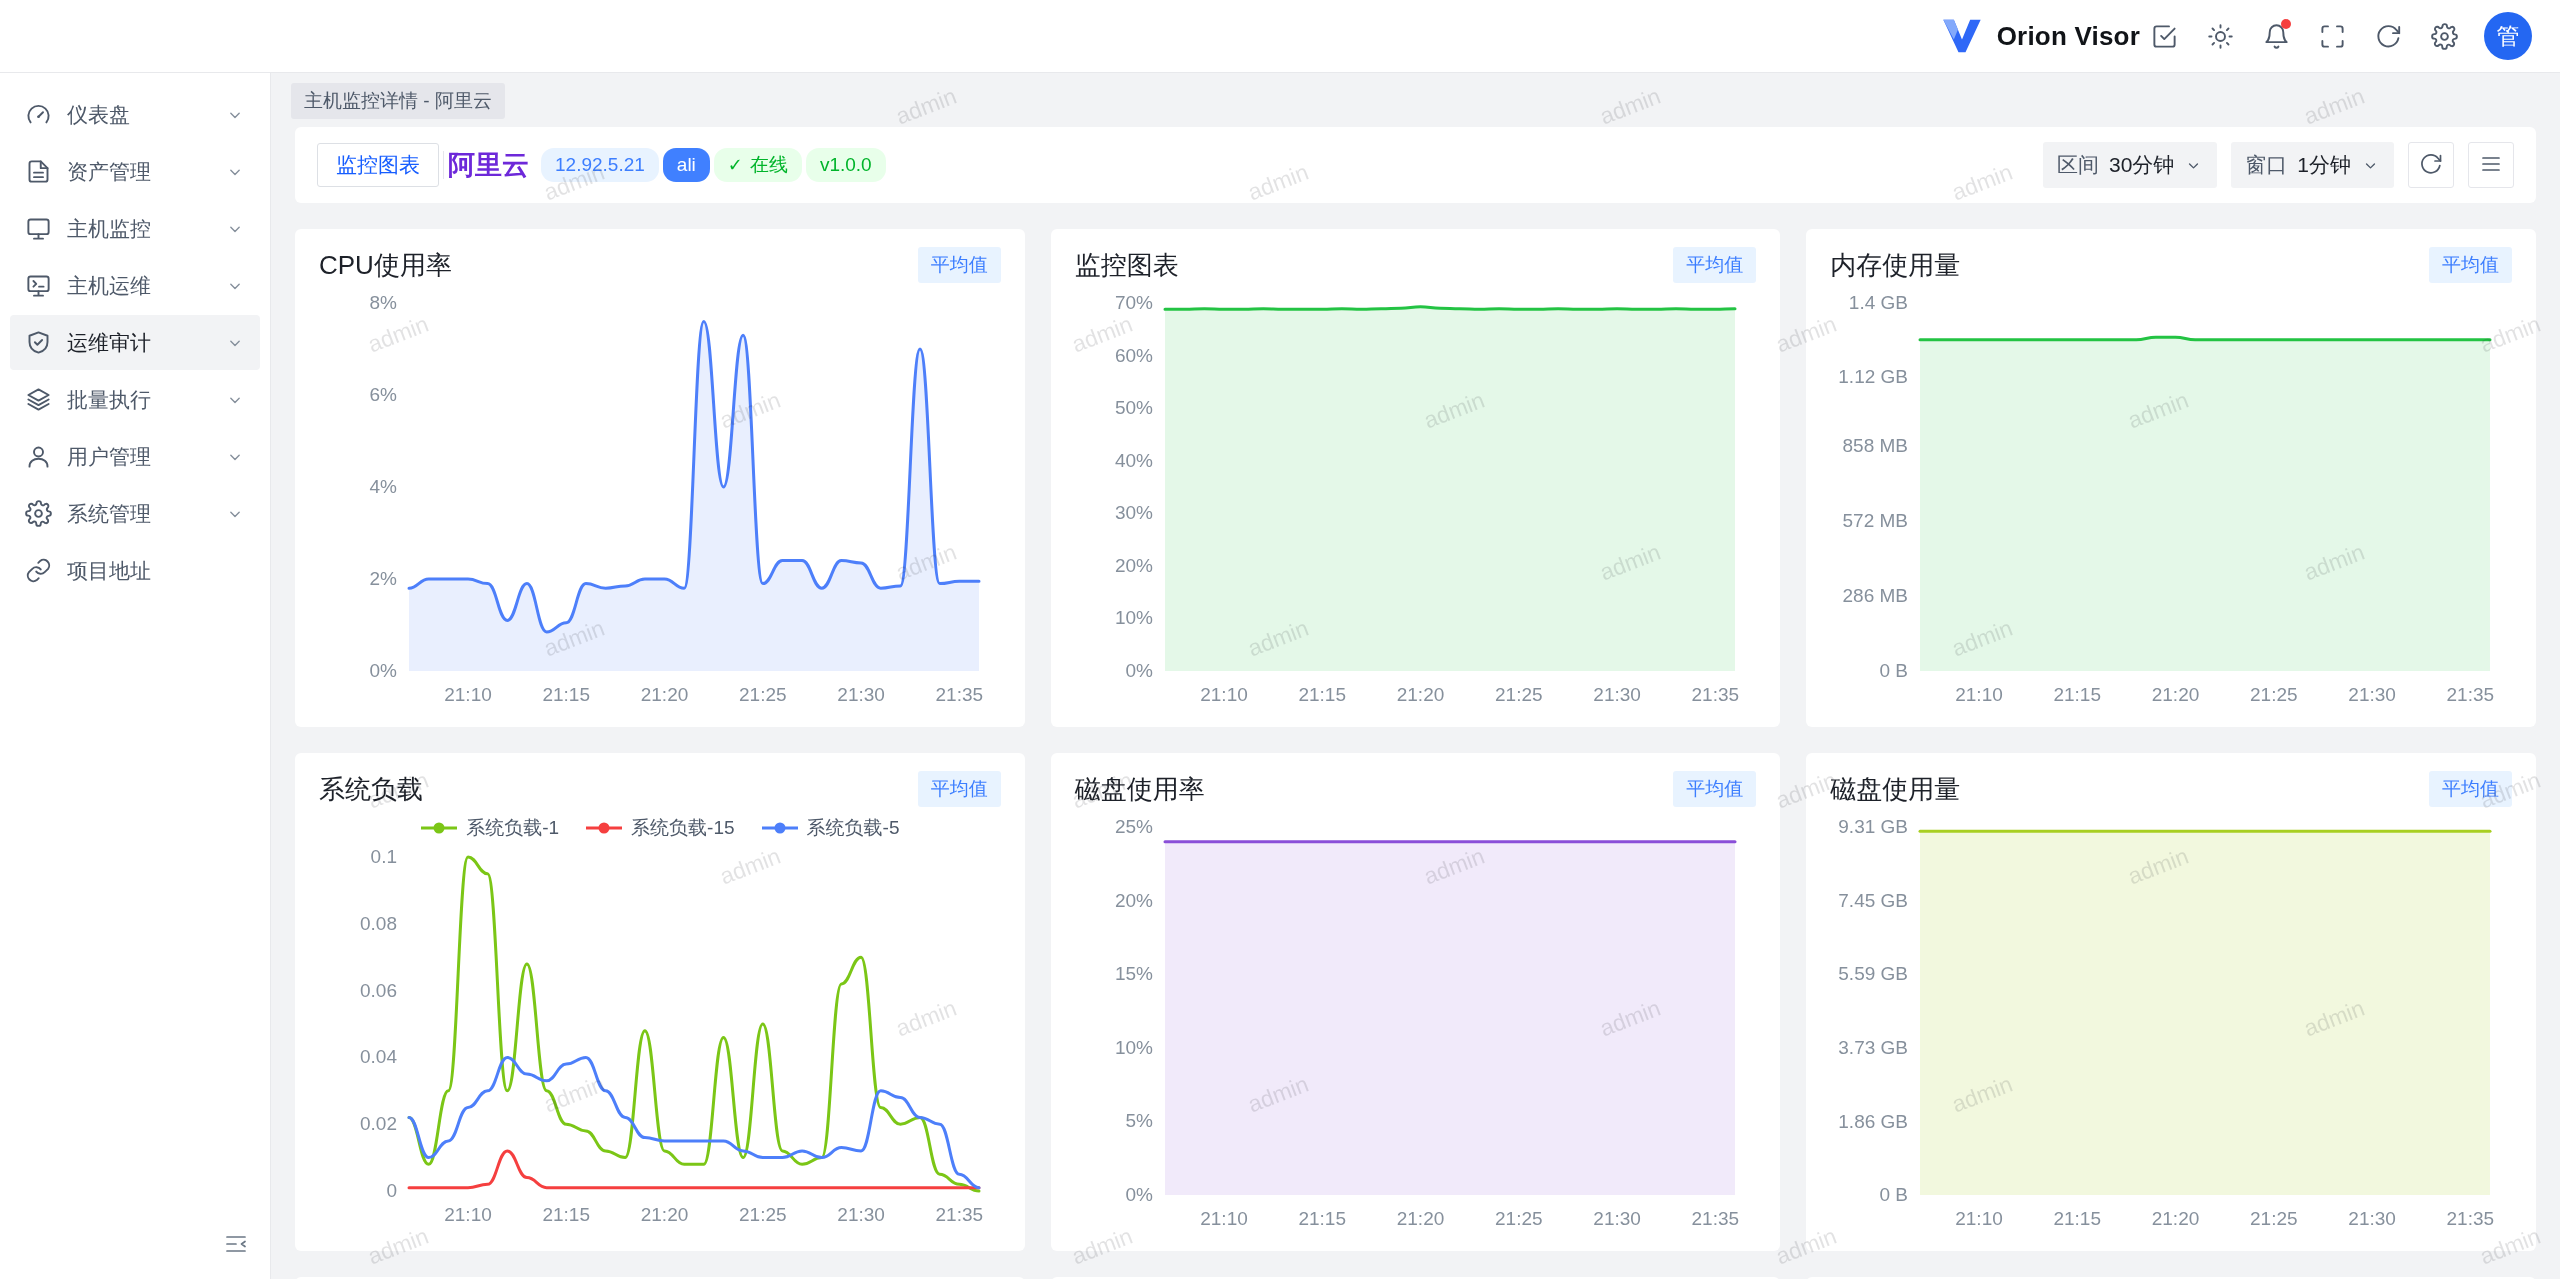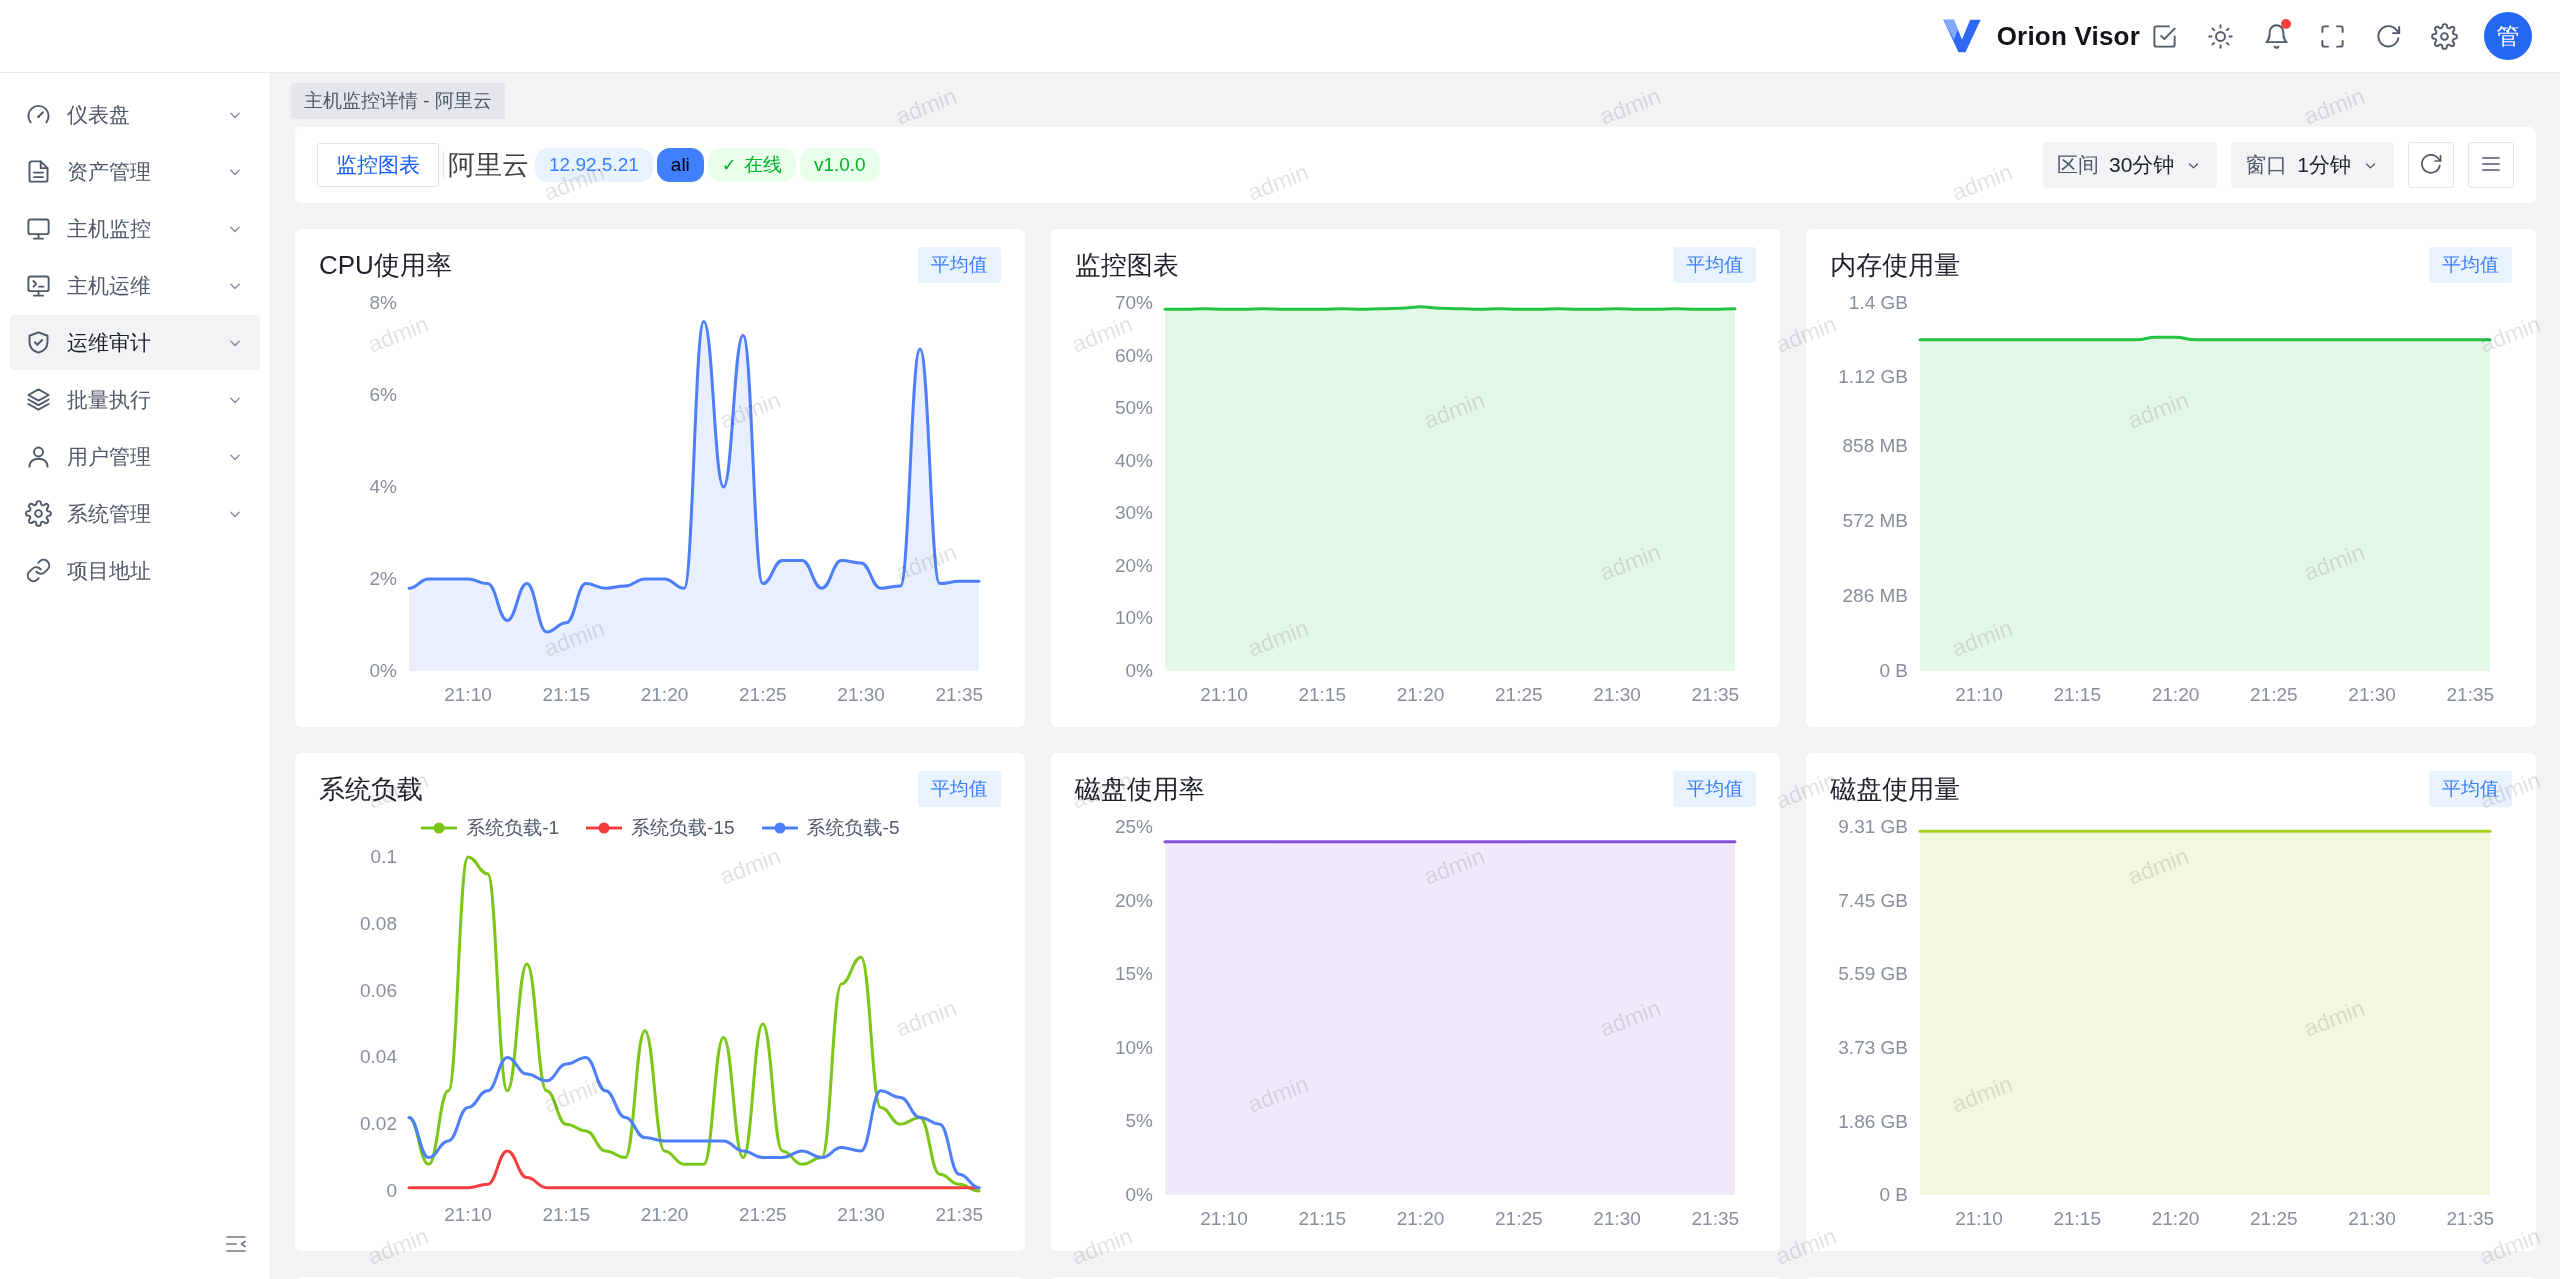--- a/index.html
+++ b/index.html
@@ -37,24 +37,24 @@
   .watermark-layer{position:absolute;inset:0;z-index:6;pointer-events:none;overflow:hidden}
   .wm{position:absolute;transform:rotate(-21deg);color:rgba(29,33,41,.13);font-size:23px;white-space:nowrap}
   .breadcrumb{padding:10px 0 0 20px}
   .crumb-tag{display:inline-block;background:#e5e6eb;color:#4e5969;font-size:19px;padding:5px 13px;border-radius:3px;cursor:pointer}
   
   .header-card{margin:8px 24px 0;background:#fff;border-radius:6px;height:76px;display:flex;align-items:center;
     padding:0 22px;gap:4px}
   .chart-toggle{border:1px solid #dde0e5;background:#fff;color:#165dff;font-size:21px;padding:0 18px;height:44px;
     border-radius:3px;cursor:pointer;font-family:inherit}
   .v-divider{width:1px;height:28px;background:#e5e6eb}
-  .host-name{font-size:27px;font-weight:400;color:#404040;margin-right:2px}
+  .host-name{font-size:27px;font-weight:700;color:#6d28d9;margin-right:8px}
   .tag{display:inline-flex;align-items:center;gap:7px;height:34px;padding:16px 14px;border-radius:13px;font-size:19px}
   .tag-blue-light{background:#e8f3ff;color:#3c7eff}
-  .tag-blue-solid{background:#4080ff;color:#000000}
+  .tag-blue-solid{background:#4080ff;color:#ffffff}
   .tag-green-light{background:#e8ffea;color:#00b42a}
   .tag-check{font-size:18px}
   .header-right{margin-left:auto;display:flex;align-items:center;gap:14px}
   .select{display:flex;align-items:center;background:#f2f3f5;border-radius:3px;height:46px;padding:0 14px;
     cursor:pointer;gap:10px}
   .sel-label{color:#4e5969;font-size:21px}
   .sel-value{color:#1d2129;font-size:21px}
   .sel-chev{color:#4e5969;display:flex}
   .sel-chev svg{width:19px;height:19px}
   .sq-btn{width:46px;height:46px;background:#fff;border:1px solid #e5e6eb;border-radius:3px;cursor:pointer;

